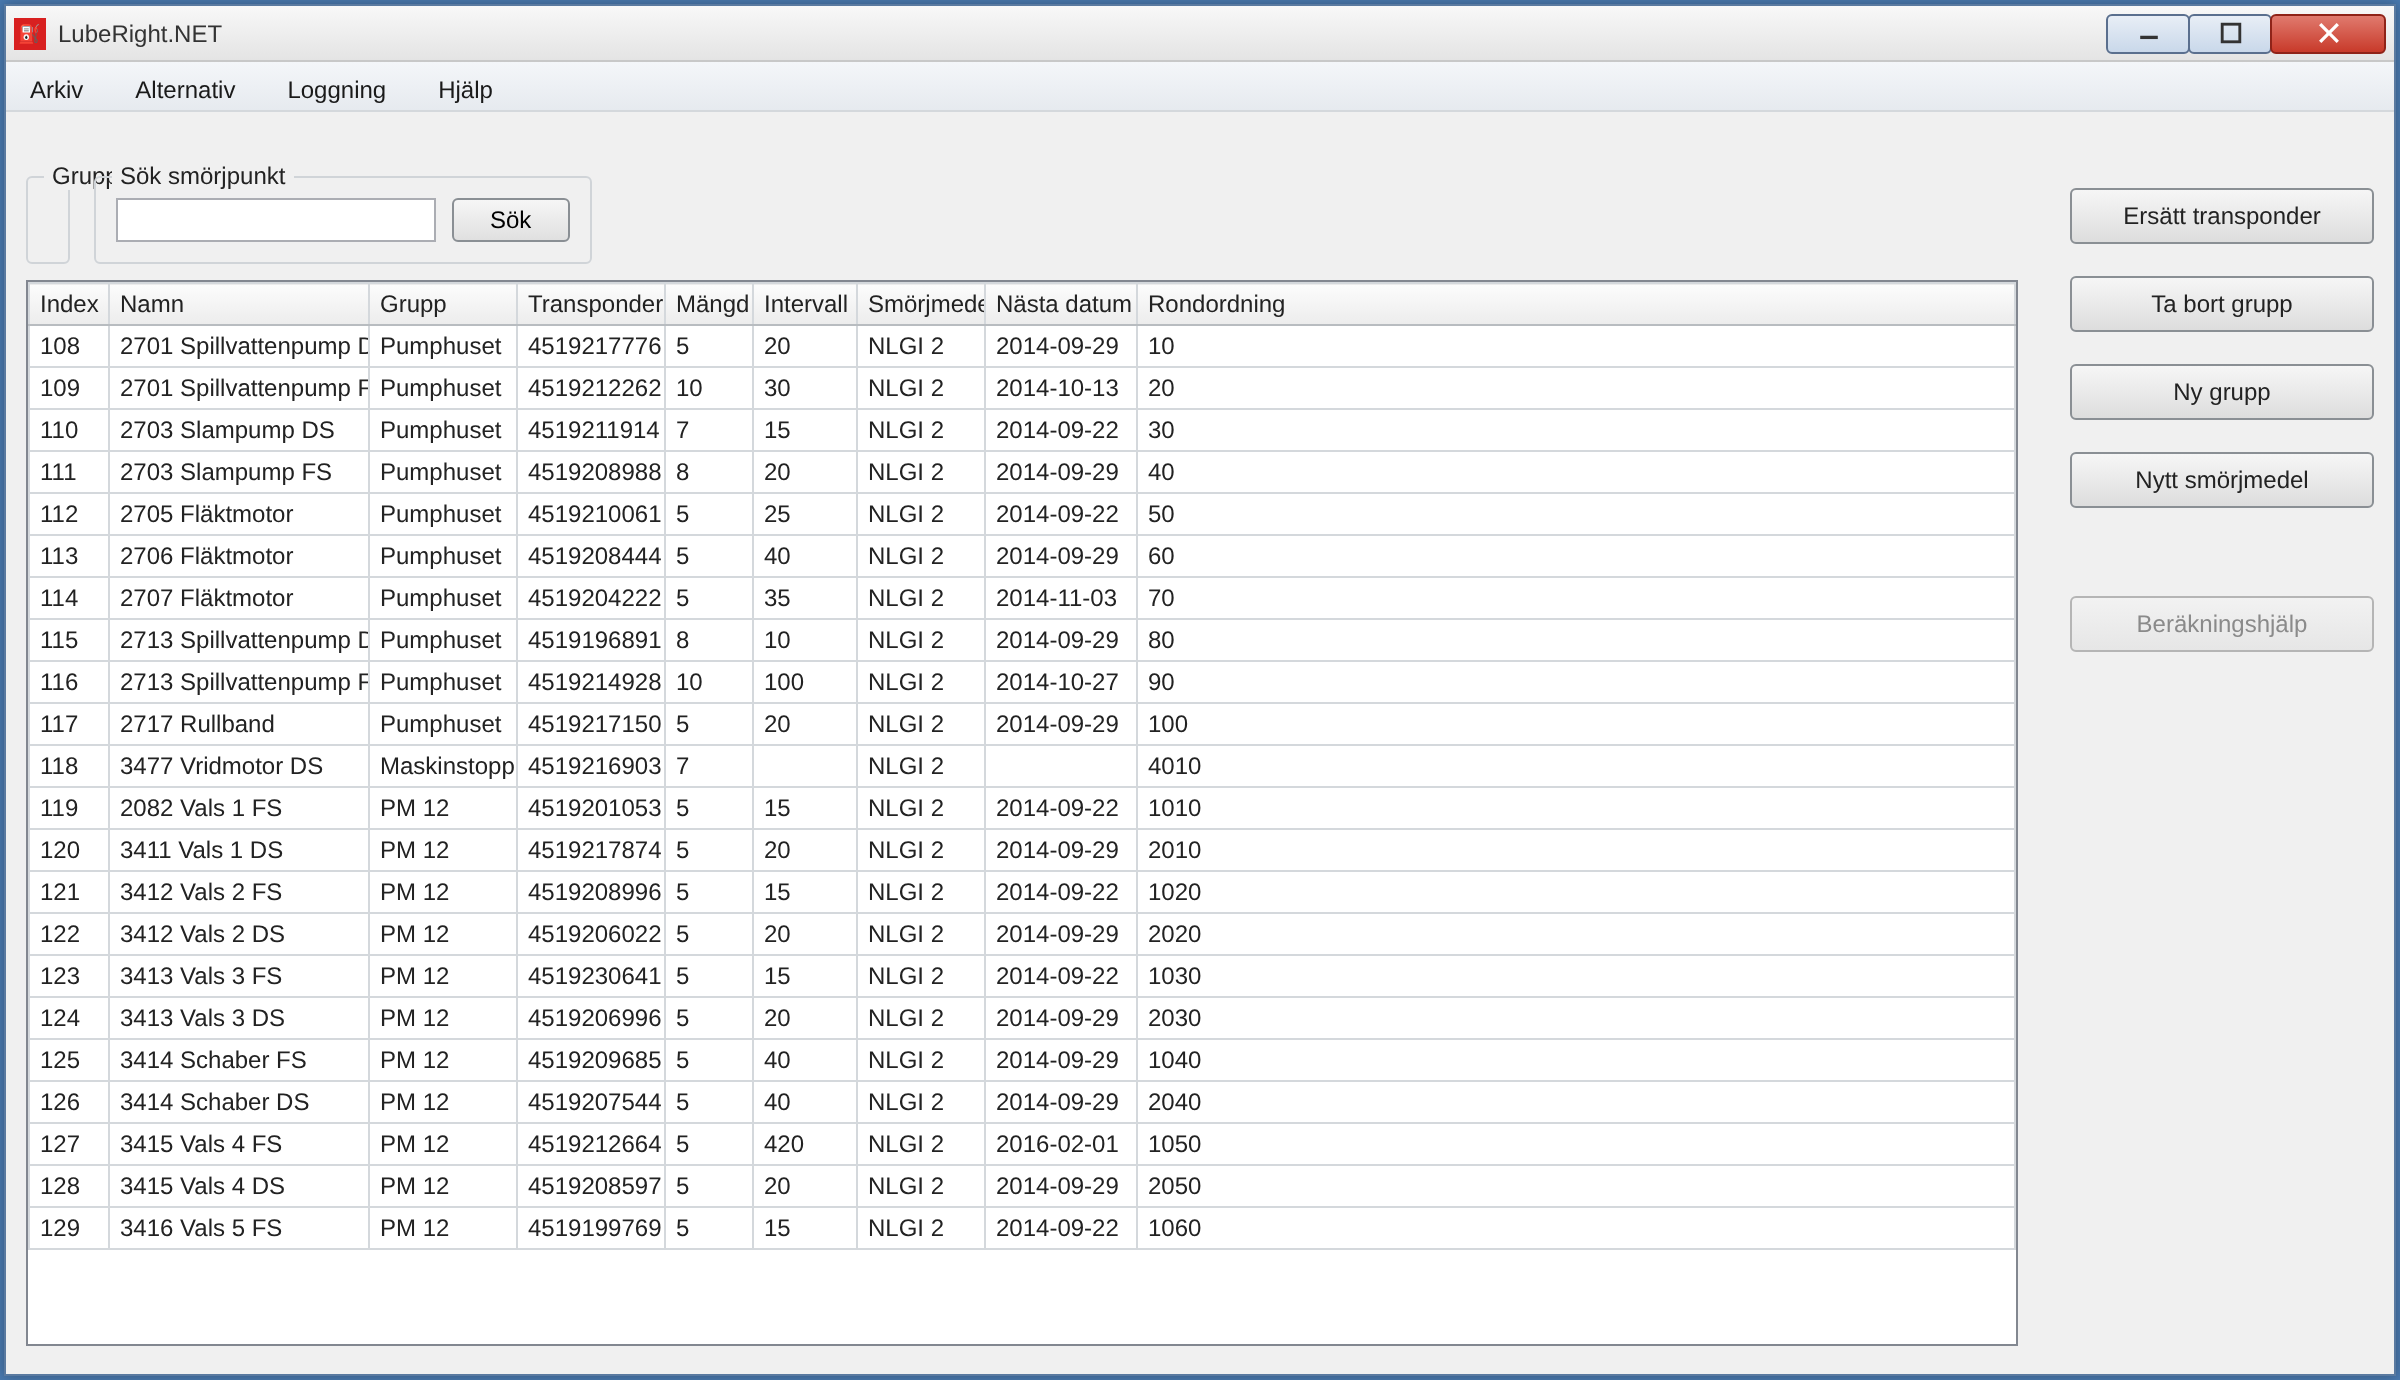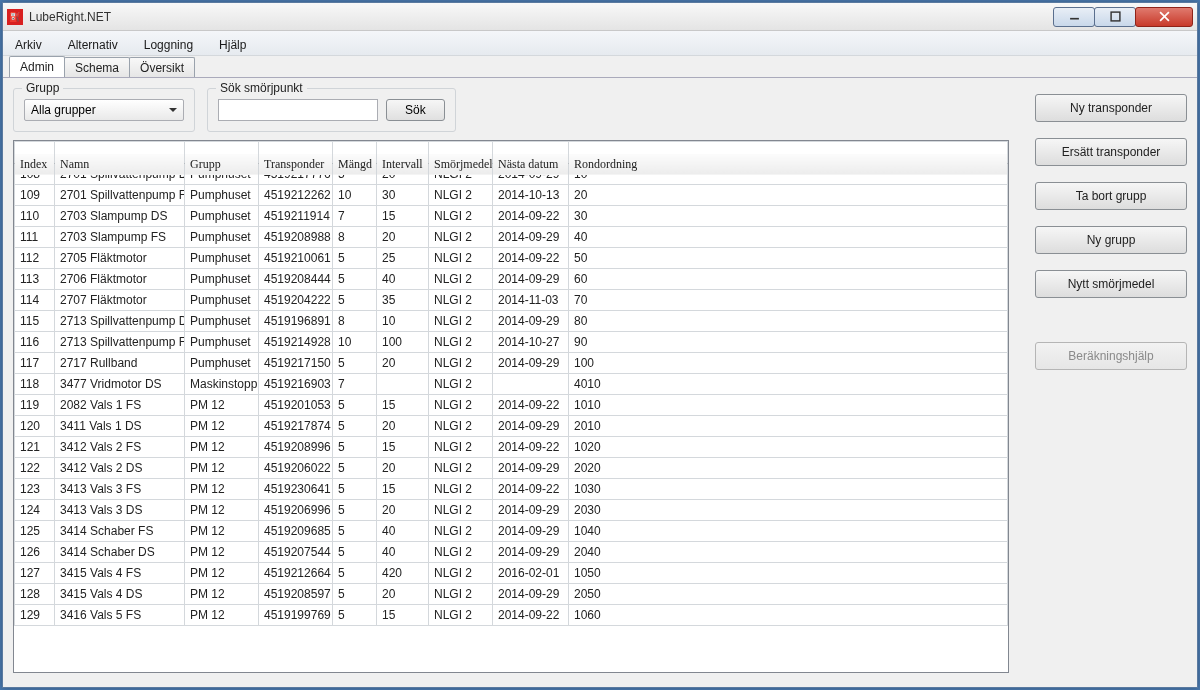--- a/index.html
+++ b/index.html
@@ -23,21 +23,21 @@
   .fieldset { border:1px solid #d0d4d8; border-radius:3px; padding:10px 10px 10px 10px; position:relative; }
   .fieldset .legend { position:absolute; top:-8px; left:8px; background:#f0f0f0; padding:0 4px; color:#222; font-size:12px; }
   .combo { width:160px; height:22px; border:1px solid #abadb3; background:linear-gradient(#fff,#e9e9e9); border-radius:2px; display:flex; align-items:center; padding:0 20px 0 6px; position:relative; }
   .combo::after { content:""; position:absolute; right:6px; top:8px; border:4px solid transparent; border-top-color:#333; }
   .textin { width:160px; height:22px; border:1px solid #abadb3; background:#fff; padding:0 4px; }
   .btn { height:22px; padding:0 18px; border:1px solid #8a8f94; border-radius:3px; background:linear-gradient(#f6f6f6,#e0e0e0); cursor:default; }
   .tablewrap { flex:1; border:1px solid #828790; background:#fff; position:relative; overflow:hidden; }
   .tablescroll { position:absolute; inset:0; overflow-y:scroll; overflow-x:hidden; }
   table { border-collapse:collapse; width:100%; table-layout:fixed; }
   th, td { border:1px solid #d4d8dc; padding:3px 5px; text-align:left; white-space:nowrap; overflow:hidden; color:#222; height:20px; }
-  th { background:linear-gradient(#fcfcfc,#ececec); font-weight:normal; border-bottom:1px solid #b8bcc0; position:sticky; top:12px;font-family:Liberation Serif, serif; }
+  th { background:linear-gradient(#fcfcfc,#ececec); font-weight:normal; border-bottom:1px solid #b8bcc0; position:sticky; top:0; }
   col.c-index{width:40px;} col.c-namn{width:130px;} col.c-grupp{width:74px;} col.c-trans{width:74px;} col.c-mangd{width:44px;} col.c-int{width:52px;} col.c-smorj{width:64px;} col.c-datum{width:76px;} col.c-rond{width:auto;}
   .sidebuttons { width:152px; display:flex; flex-direction:column; gap:16px; padding-top:6px; }
   .sidebuttons .sbtn { height:28px; border:1px solid #8a8f94; border-radius:3px; background:linear-gradient(#f6f6f6,#ddd); display:flex; align-items:center; justify-content:center; color:#222; }
   .sidebuttons .sbtn.disabled { color:#8a8a8a; background:linear-gradient(#f2f2f2,#e6e6e6); border-color:#b5b5b5;margin-top:28px; }
   
   .tablescroll::-webkit-scrollbar { width:17px; }
   .tablescroll::-webkit-scrollbar-track { background:#f0f0f0; border-left:1px solid #d0d0d0; }
   .tablescroll::-webkit-scrollbar-thumb { background:linear-gradient(#e4e8ee,#c4ccd6); border:1px solid #9aa2ac; border-radius:2px; }
 </style>
 </head>
@@ -68,35 +68,27 @@
     </div>
   </div>
 
   <div class="menubar">
     <span>Arkiv</span>
     <span>Alternativ</span>
     <span>Loggning</span>
     <span>Hjälp</span>
   </div>
 
-  <div class="tabstrip">
-    <div class="tab active">Admin</div>
-    <div class="tab">Schema</div>
-    <div class="tab">Översikt</div>
-  </div>
 
   <div class="content">
     <div class="leftpane">
 
       <div class="controls">
         <div class="fieldset">
           <div class="legend">Grupp</div>
-          <div class="combo">
-            <span>Alla grupper</span>
-          </div>
         </div>
         <div class="fieldset" style="display:flex; gap:8px; align-items:center;">
           <div class="legend">Sök smörjpunkt</div>
           <input class="textin" value="" style="">
           <button class="btn">Sök</button>
         </div>
       </div>
 
       <div class="tablewrap">
         <div class="tablescroll">
@@ -368,21 +360,20 @@
                   <td>2014-09-22</td>
                   <td>1060</td>
                 </tr>
               </tbody>
           </table>
         </div>
       </div>
     </div>
 
     <div class="sidebuttons">
-      <div class="sbtn">Ny transponder</div>
       <div class="sbtn">Ersätt transponder</div>
       <div class="sbtn">Ta bort grupp</div>
       <div class="sbtn">Ny grupp</div>
       <div class="sbtn">Nytt smörjmedel</div>
       <div class="sbtn disabled">Beräkningshjälp</div>
     </div>
   </div>
 </div>
 
 </body></html>

